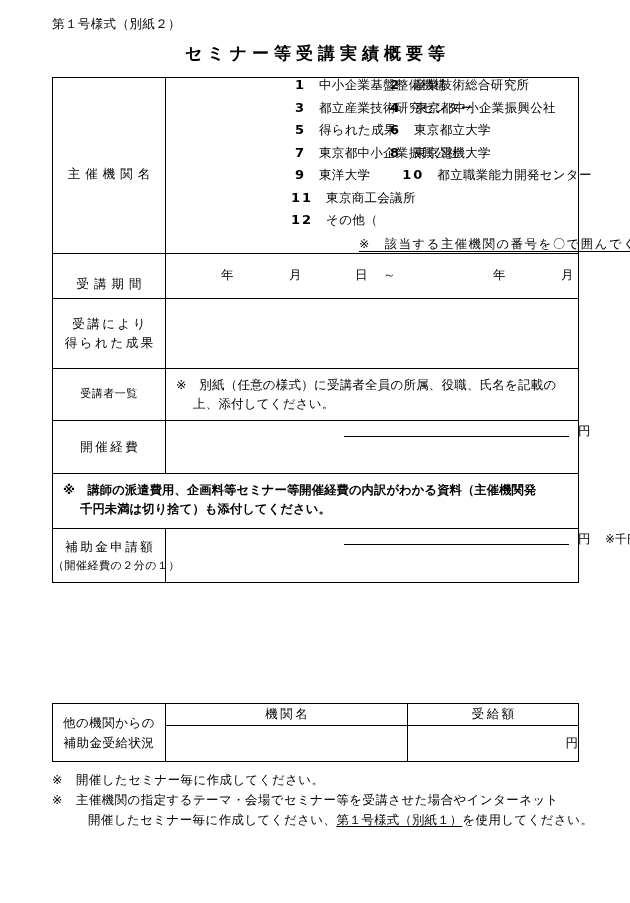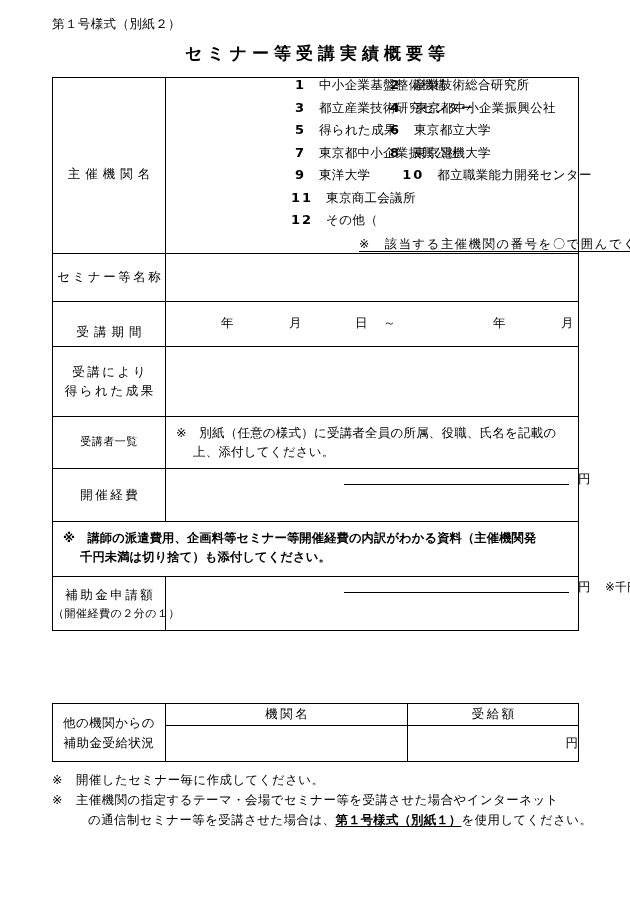--- a/index.html
+++ b/index.html
@@ -239,21 +239,21 @@
     top: 770px;
     width: 560px;
     font-size: 12.4px;
     line-height: 1.62;
     letter-spacing: 0.5px;
   }
   .fn { display: flex; white-space: nowrap; }
   .fn-mark { width: 24px; flex: 0 0 24px; }
   .fn-body { flex: 1; }
   .fn-body .ind2 { display: block; padding-left: 12px; }
-  .bold-u { font-weight: bold; text-decoration: underline; text-underline-offset: 2px; letter-spacing: 0.2px; }
+  .bold-u { font-weight: normal; text-decoration: underline; text-underline-offset: 2px; letter-spacing: 0.2px; }
 </style>
 </head>
 <body>
 
 <div class="page">
 
   <div class="form-id">第１号様式（別紙２）</div>
   <div class="doc-title">セミナー等受講実績概要等</div>
 
   <table class="main-table">
@@ -340,26 +340,20 @@
               </span>
             </div>
 
             <div class="org-note">
               <u>※　該当する主催機関の番号を〇で囲んでください。</u>
             </div>
           </div>
         </td>
       </tr>
 
-      <tr class="h-name">
-        <td class="lab">
-          <span class="sp2">セミナー等名称</span>
-        </td>
-        <td></td>
-      </tr>
 
       <tr class="h-period">
         <td class="lab">
           <span class="sp">受講期間</span>
         </td>
         <td>
           <span class="period-line">
             <span class="g gy1">年</span><span class="g gm1">月</span><span class="g gd1">日</span><span class="g gtil" style="padding-left:6px">～</span><span class="g gy2">年</span><span class="g gm2">月</span>
           </span>
         </td>
@@ -450,18 +444,18 @@
 
   <div class="footer">
     <div class="fn">
       <span class="fn-mark">※</span>
       <span class="fn-body">開催したセミナー毎に作成してください。</span>
     </div>
     <div class="fn">
       <span class="fn-mark">※</span>
       <span class="fn-body">
         <span>主催機関の指定するテーマ・会場でセミナー等を受講させた場合やインターネット</span>
-        <span class="ind2"><span>の通信制セミナー等を受講させた場合は、</span><span class="bold-u">第１号様式（別紙１）</span><span>を使用してください。</span></span>
+        <span class="ind2"><span>開催したセミナー毎に作成してください、</span><span class="bold-u">第１号様式（別紙１）</span><span>を使用してください。</span></span>
       </span>
     </div>
   </div>
 
 </div>
 
 </body></html>

